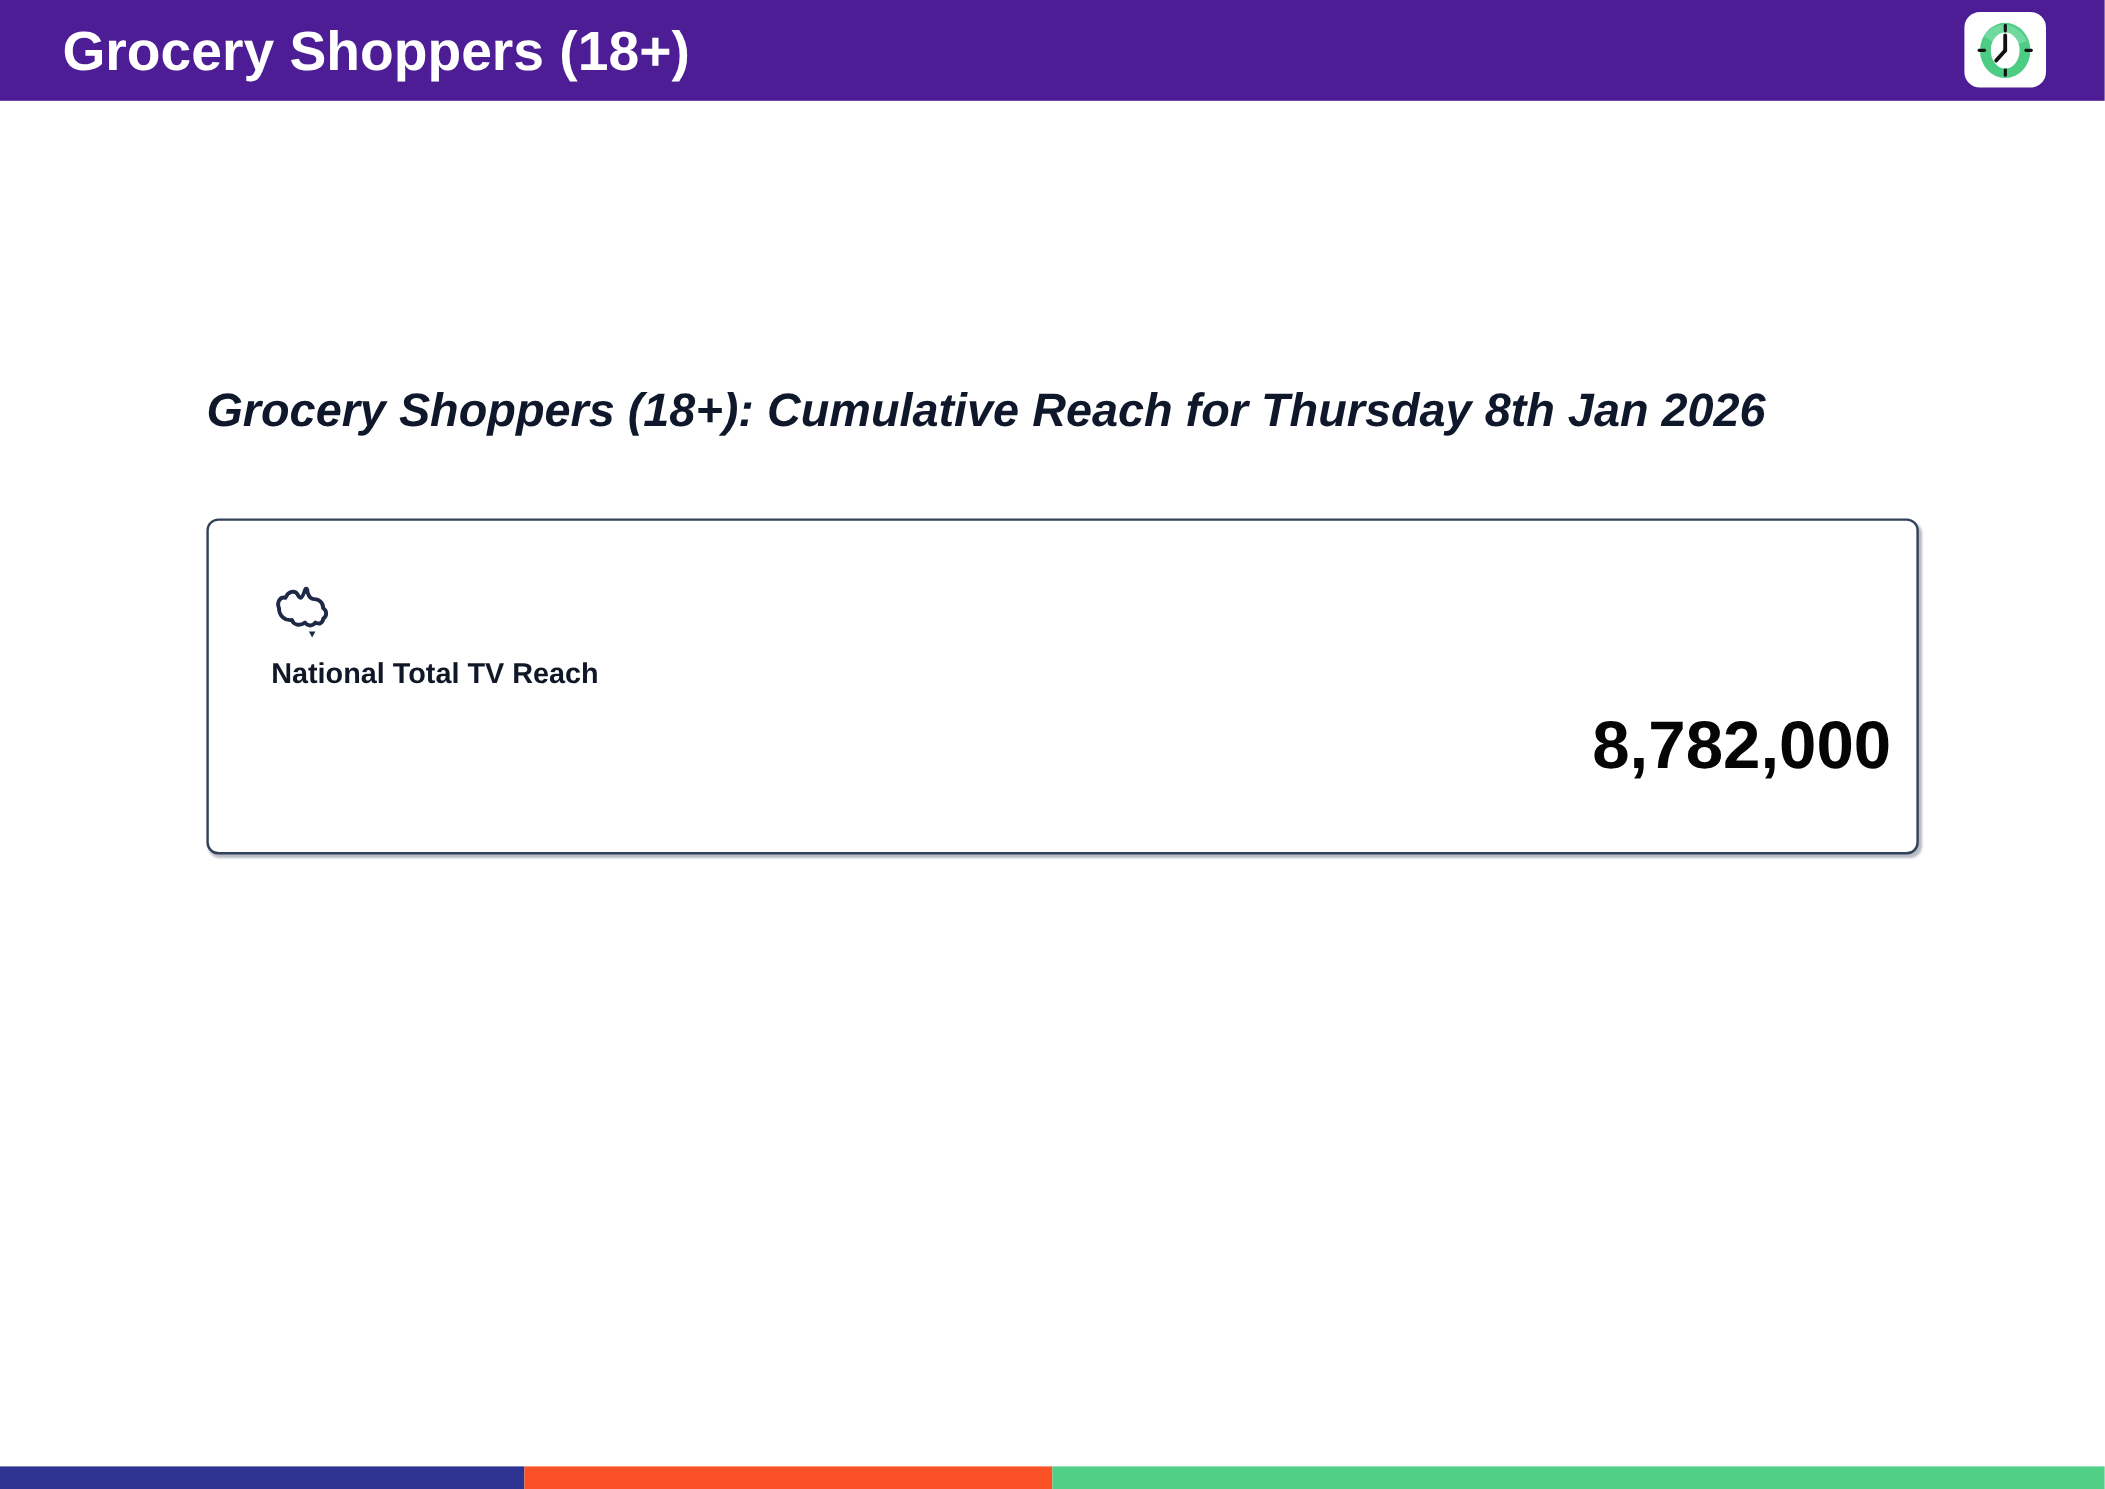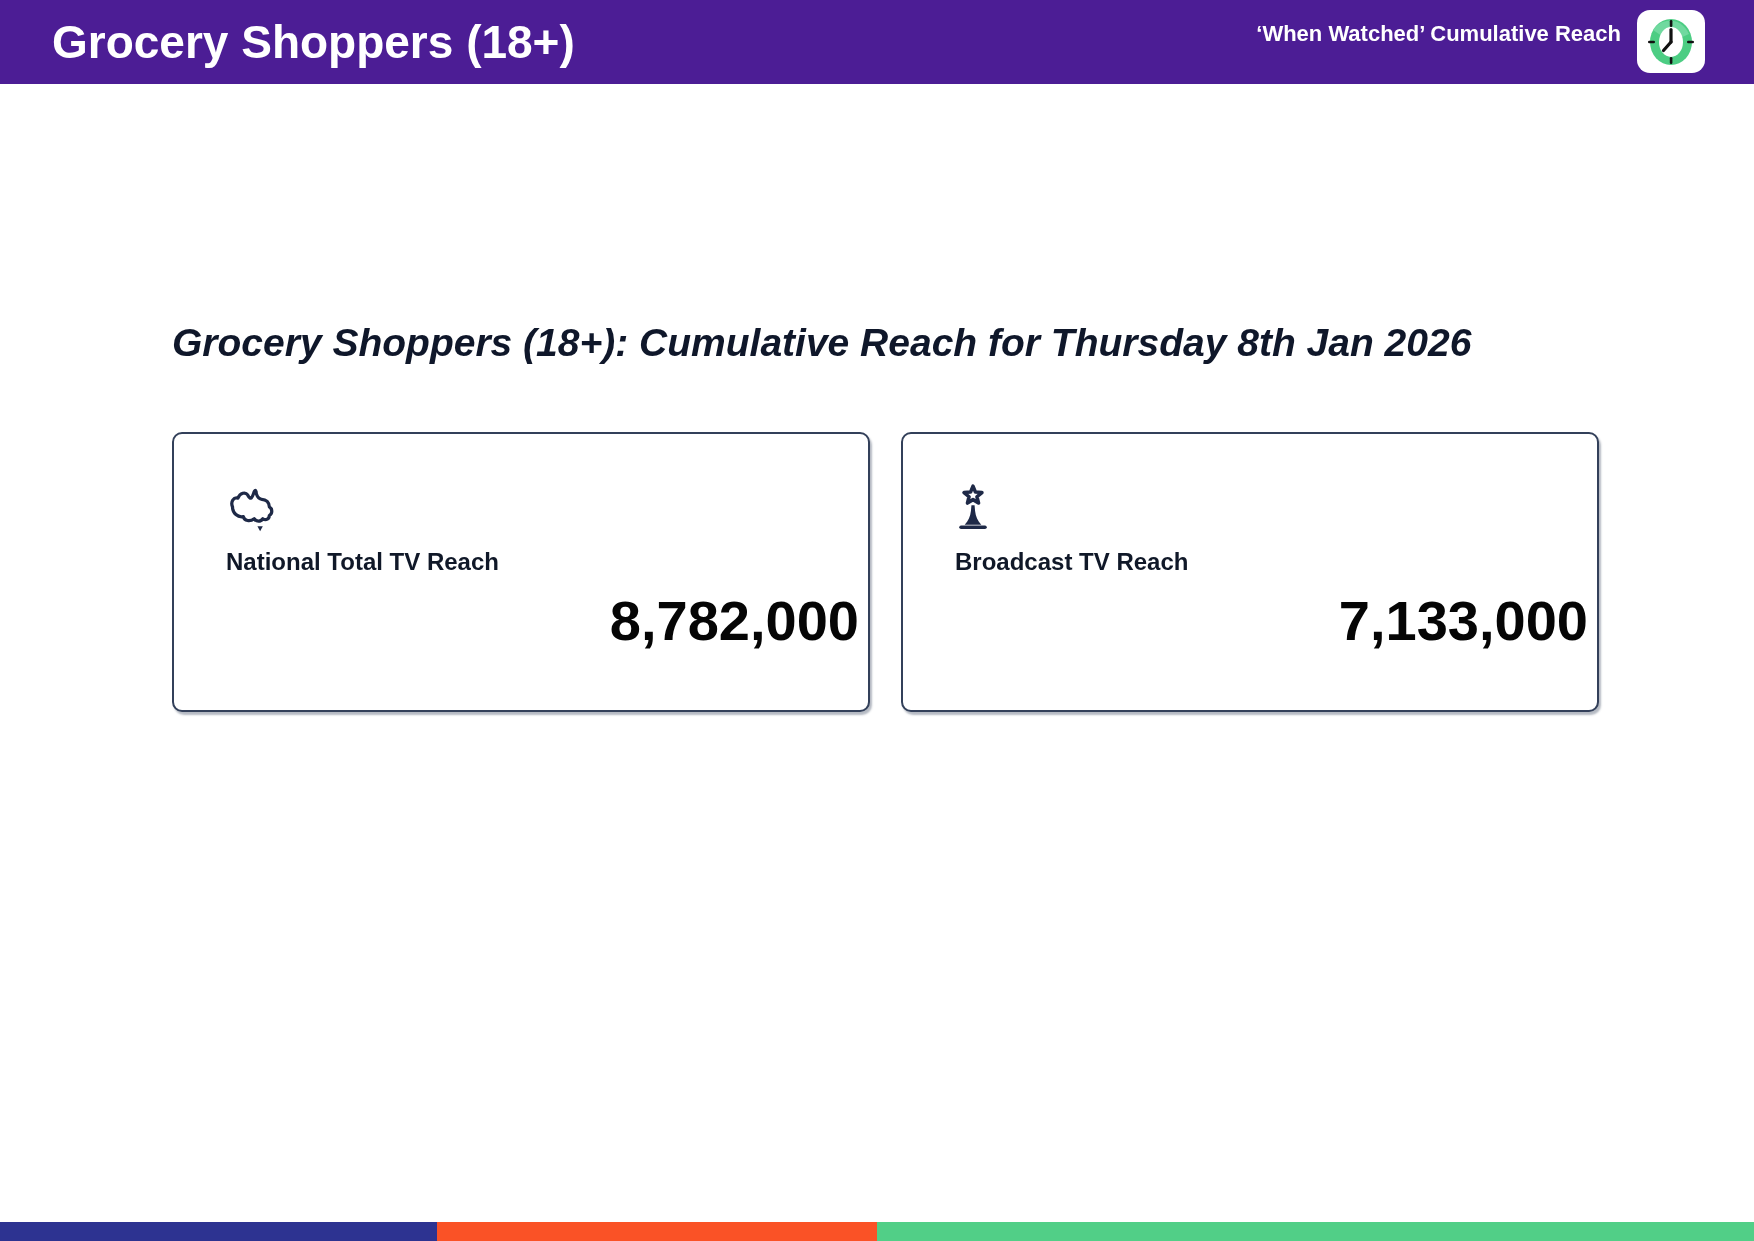--- a/index.html
+++ b/index.html
@@ -17,42 +17,41 @@
   .logo-box { width:68px; height:63px; background:#ffffff; border-radius:13px;
               display:flex; align-items:center; justify-content:center; }
 
   
   .page-heading { position:absolute; left:172px; top:321px; font-size:39px;
                   font-weight:bold; color:#0f172a; white-space:nowrap;font-style:italic; }
 
   
   .cards { position:absolute; left:172px; top:432px; width:1427px; display:flex; gap:31px; }
   .card { flex:1; height:280px; background:#ffffff; border:2px solid #33405A;
-          border-radius:10px; padding:50px 9px 0 52px;
+          border-radius:10px; padding:50px 21px 0 52px;
           box-shadow:2px 3px 2px rgba(44,56,82,0.35); }
   .card-icon { height:50px; display:flex; align-items:flex-start; }
   .card-label { margin-top:14px; font-size:24px; font-weight:bold; color:#101828; }
   .card-value { margin-top:12px; font-size:56px; font-weight:bold; color:#050505;
                 white-space:nowrap;text-align:right; }
 
   
   .footer { position:absolute; left:0; bottom:0; width:1754px; height:19px; display:flex; }
   .seg-navy   { width:437px; background:#2D3391; }
   .seg-orange { width:440px; background:#FA5226; }
   .seg-green  { flex:1;      background:#51CF87; }
 
   svg { display:block; }
 </style>
 </head>
 <body>
 
 <div class="header">
   <div class="header-title">Grocery Shoppers (18+)</div>
   <div class="header-right">
-    <div class="header-subtitle">‘When Watched’ Cumulative Reach</div>
     <div class="logo-box">
       <span>
         <svg width="48" height="52" viewBox="0 0 48 52">
           <ellipse cx="24" cy="26" rx="21" ry="23" fill="#4CCD83"></ellipse>
           <path d="M6 14 A21 23 0 0 1 42 18 L24 26 Z" fill="#79DCA6" opacity="0.8"></path>
           <ellipse cx="24" cy="26" rx="12" ry="15" fill="#ffffff"></ellipse>
           <rect x="22.8" y="4" width="2.6" height="7" rx="1.2" fill="#111111"></rect>
           <rect x="22.8" y="41" width="2.6" height="7" rx="1.2" fill="#111111"></rect>
           <rect x="1" y="24.7" width="7" height="2.6" rx="1.2" fill="#111111"></rect>
           <rect x="40" y="24.7" width="7" height="2.6" rx="1.2" fill="#111111"></rect>
@@ -72,31 +71,20 @@
     <div class="card-icon">
       <svg width="52" height="50" viewBox="0 0 48 46">
         <path d="M6 21 C4 16 7 12 11 13 C13 8 18 7 20 10 C21 12 22 13 23 13 C24 13 25 10 26 7 C27 5 28 6 28 9 C29 12 30 14 33 14 C37 14 40 17 40 21 C43 23 43 27 40 29 C40 32 37 34 34 32 C32 35 28 35 26 32 C22 35 17 34 16 30 C11 31 6 27 6 21 Z" fill="none" stroke="#1E2947" stroke-width="3" stroke-linejoin="round" stroke-linecap="round"></path>
         <path d="M29 39 L34 39 L31.5 43.5 Z" fill="#1E2947"></path>
       </svg>
     </div>
     <div class="card-label">National Total TV Reach</div>
     <div class="card-value">8,782,000</div>
   </div>
 
-  <div class="card">
-    <div class="card-icon">
-      <svg width="36" height="50" viewBox="0 0 34 48">
-        <polygon points="17,2 19.35,7.76 25.56,8.22 20.8,12.24 22.29,18.28 17,15 11.71,18.28 13.2,12.24 8.44,8.22 14.65,7.76" fill="none" stroke="#1E2947" stroke-width="3.4" stroke-linejoin="round"></polygon>
-        <path d="M15.5 20.5 L18.5 20.5 L19 26 C19.6 31.5 21.5 35.5 25 39 L9 39 C12.5 35.5 14.4 31.5 15 26 Z" fill="#1E2947"></path>
-        <path d="M5.5 41.5 H28.5" stroke="#1E2947" stroke-width="3.4" stroke-linecap="round" fill="none"></path>
-      </svg>
-    </div>
-    <div class="card-label">Broadcast TV Reach</div>
-    <div class="card-value">7,133,000</div>
-  </div>
 
 
 </div>
 
 <div class="footer">
   <div class="seg-navy"></div>
   <div class="seg-orange"></div>
   <div class="seg-green"></div>
 </div>
 

